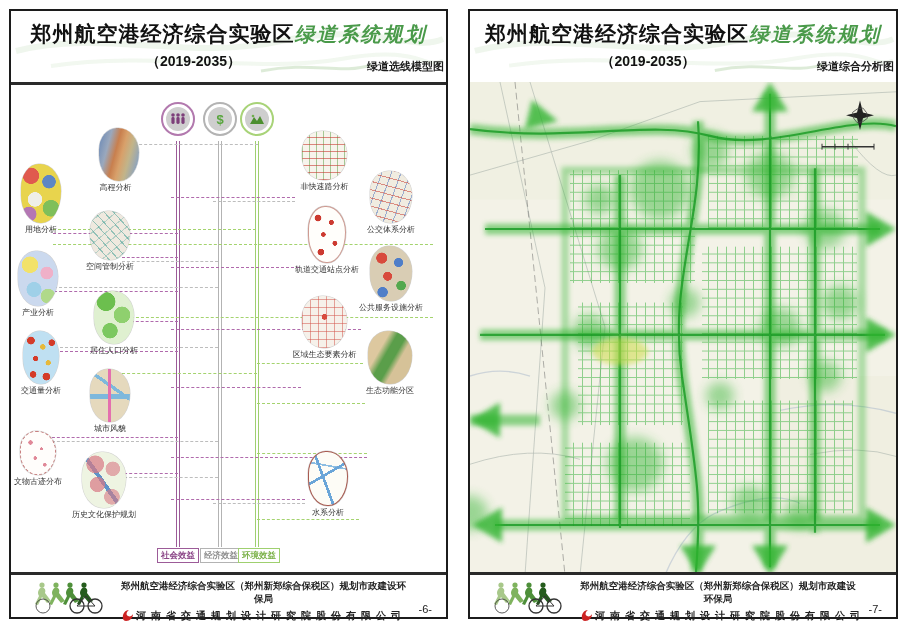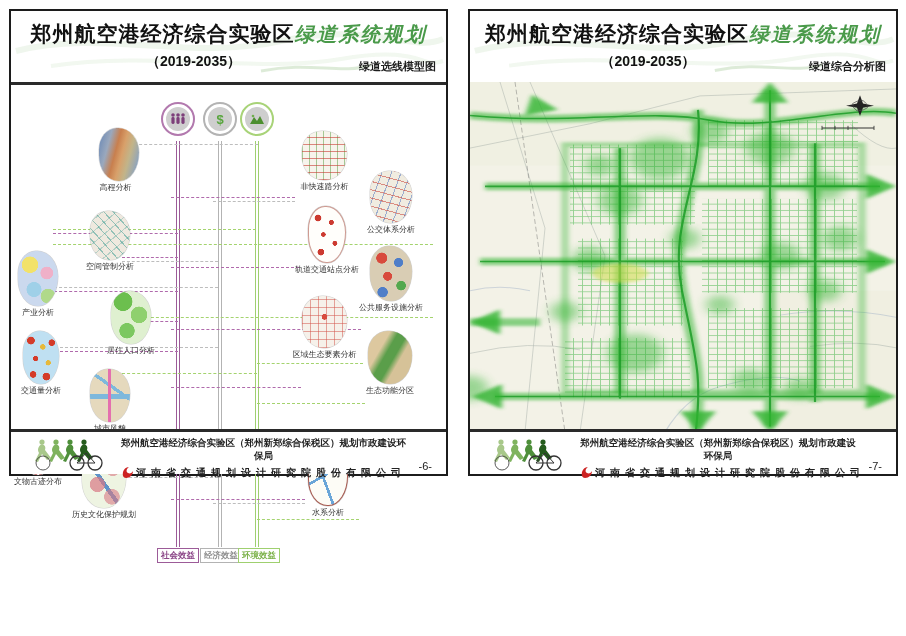--- a/index.html
+++ b/index.html
@@ -1,29 +1,29 @@
 <!DOCTYPE html>
 <html><head>
 <meta charset="utf-8">
 <style>
   html,body{margin:0;padding:0;}
   body{width:906px;height:636px;background:#fff;position:relative;overflow:hidden;
        font-family:"Liberation Sans","DejaVu Sans",sans-serif;color:#222;}
-  .page{position:absolute;top:9px;height:467px;background:#fff;border:2px solid #1c1c1c;box-sizing:border-box;}
+  .page{position:absolute;top:9px;height:610px;background:#fff;border:2px solid #1c1c1c;box-sizing:border-box;}
   #page-left{left:9px;width:439px;}
   #page-right{left:468px;width:430px;}
 
   
   .pg-header{position:absolute;left:0;top:0;right:0;height:71px;border-bottom:3px solid #2a2a2a;background:#fff;overflow:hidden;}
   .hdr-swirl{position:absolute;left:0;top:0;width:100%;height:100%;opacity:.55;}
   .title-row{position:absolute;left:0;right:0;top:9px;text-align:center;white-space:nowrap;}
   .title-main{font-size:21px;font-weight:bold;color:#111;letter-spacing:1px;}
   .title-script{font-size:20px;font-weight:bold;font-style:italic;color:#4a9a4a;letter-spacing:2px;}
   .period{position:absolute;left:0;right:70px;top:42px;text-align:center;font-size:14px;font-weight:bold;color:#111;}
-  .map-subtitle{position:absolute;right:10px;top:48px;font-size:11px;font-weight:bold;color:#1c1c1c;}
+  .map-subtitle{position:absolute;right:2px;top:48px;font-size:11px;font-weight:bold;color:#1c1c1c;}
 
   
   .pg-footer{position:absolute;left:0;right:0;bottom:0;height:42px;border-top:3px solid #2a2a2a;background:#fff;}
   .cyclists{position:absolute;left:18px;top:3px;}
   .ft-text{position:absolute;left:110px;right:40px;top:5px;text-align:center;}
   .ft-line1{font-size:9.5px;font-weight:bold;color:#222;}
   .ft-line2{font-size:10px;font-weight:bold;color:#222;letter-spacing:5px;margin-top:3px;white-space:nowrap;}
   .co-logo{display:inline-block;vertical-align:-3px;margin-right:2px;}
   .page-num{position:absolute;right:14px;bottom:2px;font-size:11px;color:#222;}
 
@@ -230,29 +230,33 @@
     <div class="dash dp" style="left:108px;top:391px;width:59px;"></div>
     <div class="dash dg" style="left:108px;top:395px;width:99px;"></div>
     <div class="dash dp" style="left:160px;top:417px;width:134px;"></div>
     <div class="dash dg" style="left:202px;top:421px;width:92px;"></div>
     <div class="dash de" style="left:246px;top:437px;width:102px;"></div>
 
     <div class="thumb" style="left:81px;top:46px;padding-left:7px;">
       <div class="tmap t1" style="width:40px;height:53px;"></div>
       <div class="tlabel">高程分析</div>
     </div>
+    <div class="thumb" style="left:10px;top:82px;">
+      <div class="tmap t2" style="width:40px;height:59px;"></div>
+      <div class="tlabel">用地分析</div>
+    </div>
     <div class="thumb" style="left:79px;top:129px;">
       <div class="tmap t3" style="width:40px;height:49px;"></div>
       <div class="tlabel">空间管制分析</div>
     </div>
     <div class="thumb" style="left:7px;top:169px;">
       <div class="tmap t4" style="width:40px;height:55px;"></div>
       <div class="tlabel">产业分析</div>
     </div>
-    <div class="thumb" style="left:100px;top:209px;">
+    <div class="thumb" style="left:83px;top:209px;">
       <div class="tmap t5" style="width:40px;height:53px;"></div>
       <div class="tlabel">居住人口分析</div>
     </div>
     <div class="thumb" style="left:12px;top:249px;">
       <div class="tmap t6" style="width:36px;height:53px;"></div>
       <div class="tlabel">交通量分析</div>
     </div>
     <div class="thumb" style="left:79px;top:287px;">
       <div class="tmap t7" style="width:40px;height:53px;"></div>
       <div class="tlabel">城市风貌</div>

